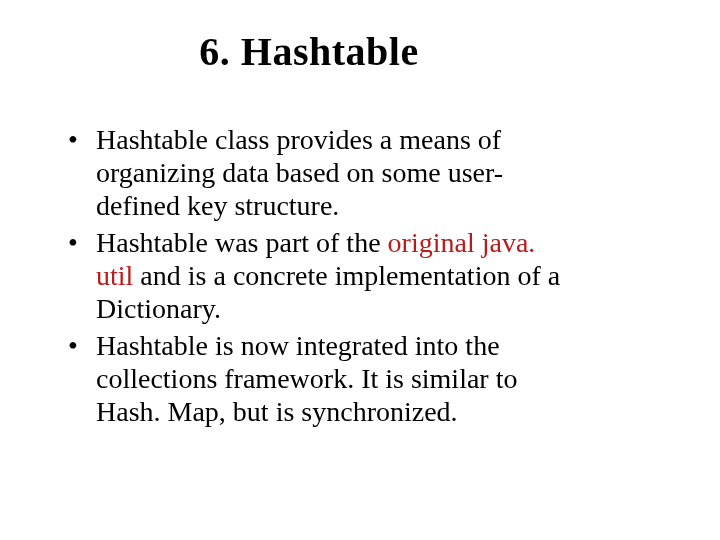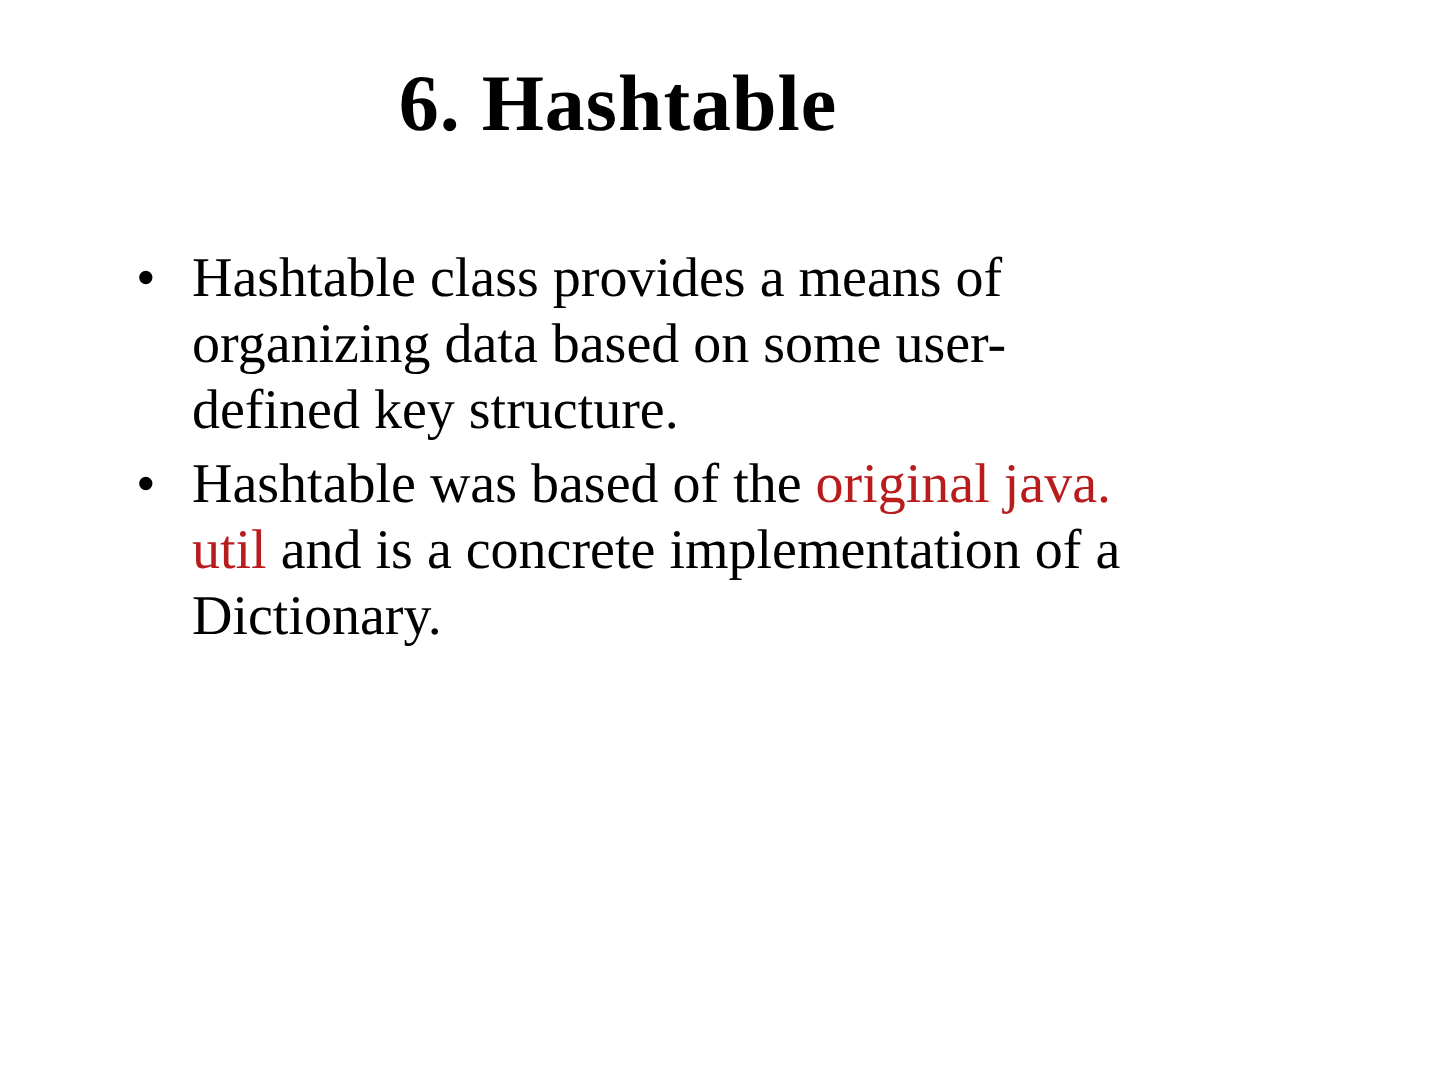--- a/index.html
+++ b/index.html
@@ -48,15 +48,16 @@
     color: #b91c1c;
   }
 </style>
 </head>
 <body>
 
 <div class="slide">
   <h1 class="title">6.  Hashtable</h1>
   <ul class="bullets">
     <li><span>Hashtable class provides a means of organizing data based on some user-defined key structure.</span><span class="accent"></span><span></span></li>
-    <li><span>Hashtable was based of the </span><span class="accent">original java. util</span><span> and is a concrete implementation of a Dictionary.</span></li>
+    <li><span>Hashtable was part of the </span><span class="accent">original java. util</span><span> and is a concrete implementation of a Dictionary.</span></li>
+    <li><span>Hashtable is now integrated into the collections framework. It is similar to Hash. Map, but is synchronized.</span><span class="accent"></span><span></span></li>
   </ul>
 </div>
 
 </body></html>

